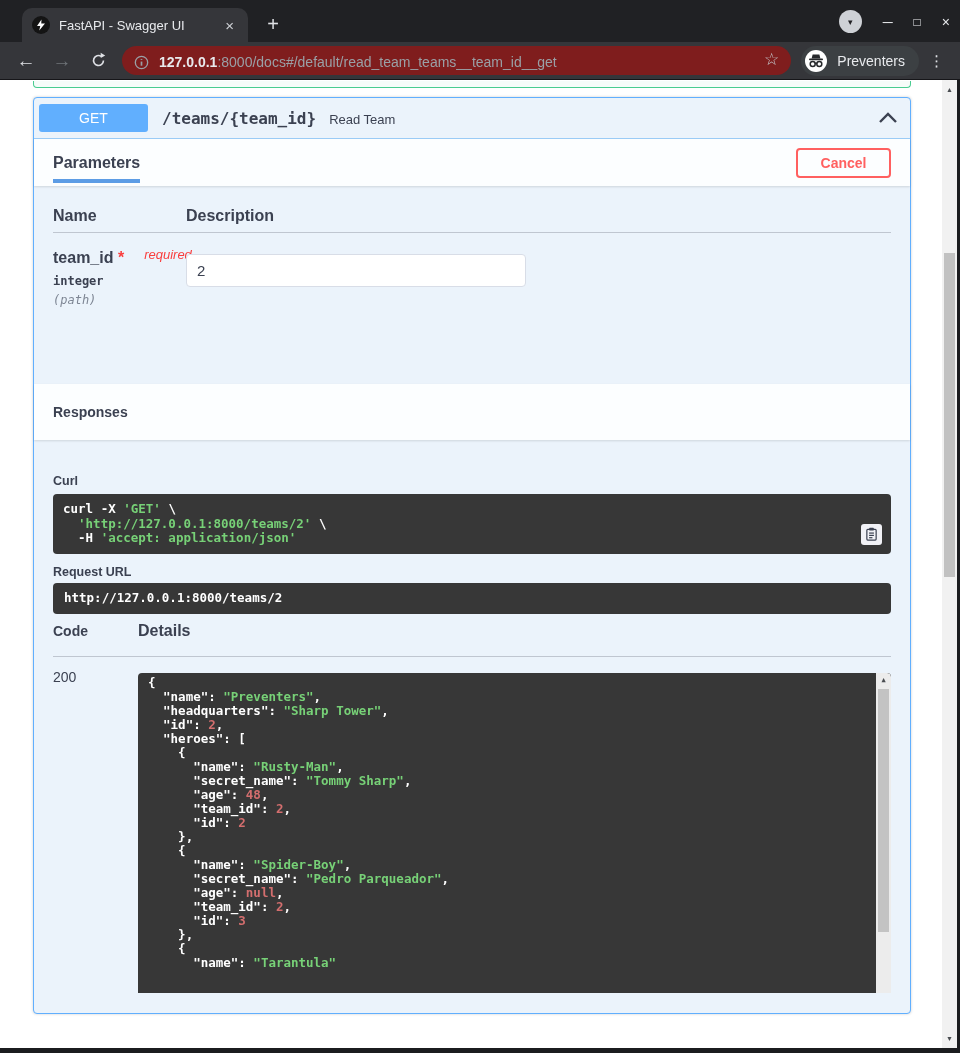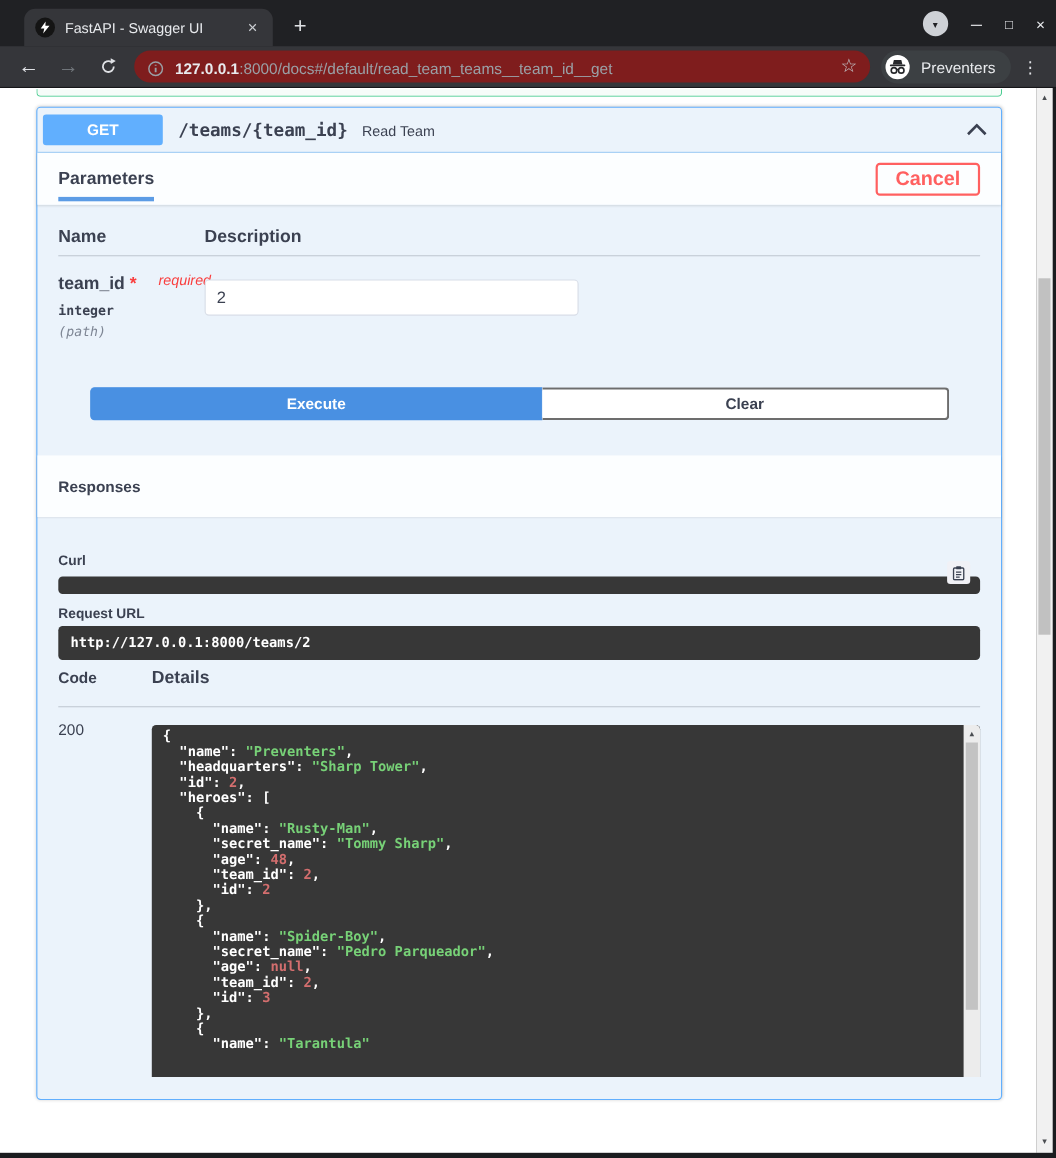--- a/index.html
+++ b/index.html
@@ -48,32 +48,32 @@
 
   .prev-block { margin:1px 31px 0 33px; height:7px; border:1px solid #49cc90; border-top:none;
                 border-radius:0 0 4px 4px; background:#f6fcf9; }
 
   .opblock { margin:9px 31px 0 33px; border:1px solid #61affe; border-radius:4px; background:#ebf3fb;
              box-shadow:0 0 3px rgba(0,0,0,.19); }
 
   .op-summary { height:41px; display:flex; align-items:center; padding:0 12px 0 5px;
                 border-bottom:1px solid #9ccdf8; cursor:pointer; }
   .method-badge { width:109px; height:28px; background:#61affe; border-radius:3px; color:#fff;
-                  font-weight:bold; font-size:14px; display:flex; align-items:center; justify-content:center; }
+                  font-weight:normal; font-size:14px; display:flex; align-items:center; justify-content:center; }
   .op-path { font-family:"DejaVu Sans Mono", monospace; font-weight:bold; font-size:16px; color:#3b4151; margin-left:14px; }
   .op-desc { font-size:13px; color:#3b4151; margin-left:13px; padding-top:2px; }
   .chevron { margin-left:auto; display:flex; align-items:center; }
 
   .sec-header { height:47px; background:rgba(255,255,255,.85); box-shadow:0 1px 2px rgba(0,0,0,.12);
                 display:flex; align-items:center; padding:0 19px; }
   .tab-item { font-weight:bold; font-size:16px; color:#3b4151; height:100%; display:flex;
               align-items:center; position:relative; cursor:pointer; }
   .tab-item::after { content:""; position:absolute; left:0; right:0; bottom:3px; height:4px; background:#5c9ce5; }
   .cancel-btn { margin-left:auto; width:95px; height:30px; border:2px solid #ff6060; border-radius:4px;
-                background:transparent; color:#ff6060; font-weight:bold; font-size:18px; cursor:pointer;
+                background:transparent; color:#ff6060; font-weight:bold; font-size:14px; cursor:pointer;
                 font-family:"Liberation Sans", sans-serif; }
 
   .params-area { padding:0 19px; }
   .tbl-head { display:flex; margin-top:21px; padding-bottom:7px; border-bottom:1px solid rgba(59,65,81,.25); }
   .col-name { width:133px; } 
   .th { font-size:16px; font-weight:bold; color:#3b4151; }
   .param-row { display:flex; padding-top:14px; height:119px; }
   .p-left { width:133px; }
   .p-name { font-size:16px; font-weight:bold; color:#3b4151; }
   .p-star { color:#f93e3e; }
@@ -214,33 +214,30 @@
         <div class="p-left">
           <div class="p-name"><span>team_id</span>&nbsp;<span class="p-star">*</span><span class="p-req">required</span></div>
           <div class="p-type">integer</div>
           <div class="p-loc">(path)</div>
         </div>
         <div class="p-right">
           <input class="param-input" value="2" style="">
         </div>
       </div>
 
-      <div class="execute-wrapper">
-        <button class="btn-execute">Execute</button>
-        <button class="btn-clear">Clear</button>
-      </div>
     </div>
 
     <div class="responses-header">
       <span class="responses-title">Responses</span>
     </div>
 
     <div class="responses-inner">
       <span class="lbl">Curl</span>
       <div class="codebox curl-box">
+        <pre><div><span class="tk-w">curl -X </span><span class="tk-s">'GET'</span><span class="tk-w"> \</span></div><div><span class="tk-s">  'http://127.0.0.1:8000/teams/2'</span><span class="tk-w"> \</span></div><div><span class="tk-w">  -H </span><span class="tk-s">'accept: application/json'</span></div></pre>
         <span class="copy-btn">
           <svg width="13" height="14" viewBox="0 0 14 15" fill="none" stroke="#3b4151" stroke-width="1.3">
             <rect x="2" y="2.5" width="10" height="11.5" rx="1"></rect>
             <rect x="4.6" y="0.8" width="4.8" height="3" rx="0.6" fill="#3b4151" stroke="none"></rect>
             <line x1="4.4" y1="6.5" x2="9.6" y2="6.5"></line>
               <line x1="4.4" y1="9" x2="9.6" y2="9"></line>
               <line x1="4.4" y1="11.5" x2="8" y2="11.5"></line>
           </svg>
         </span>
       </div>

